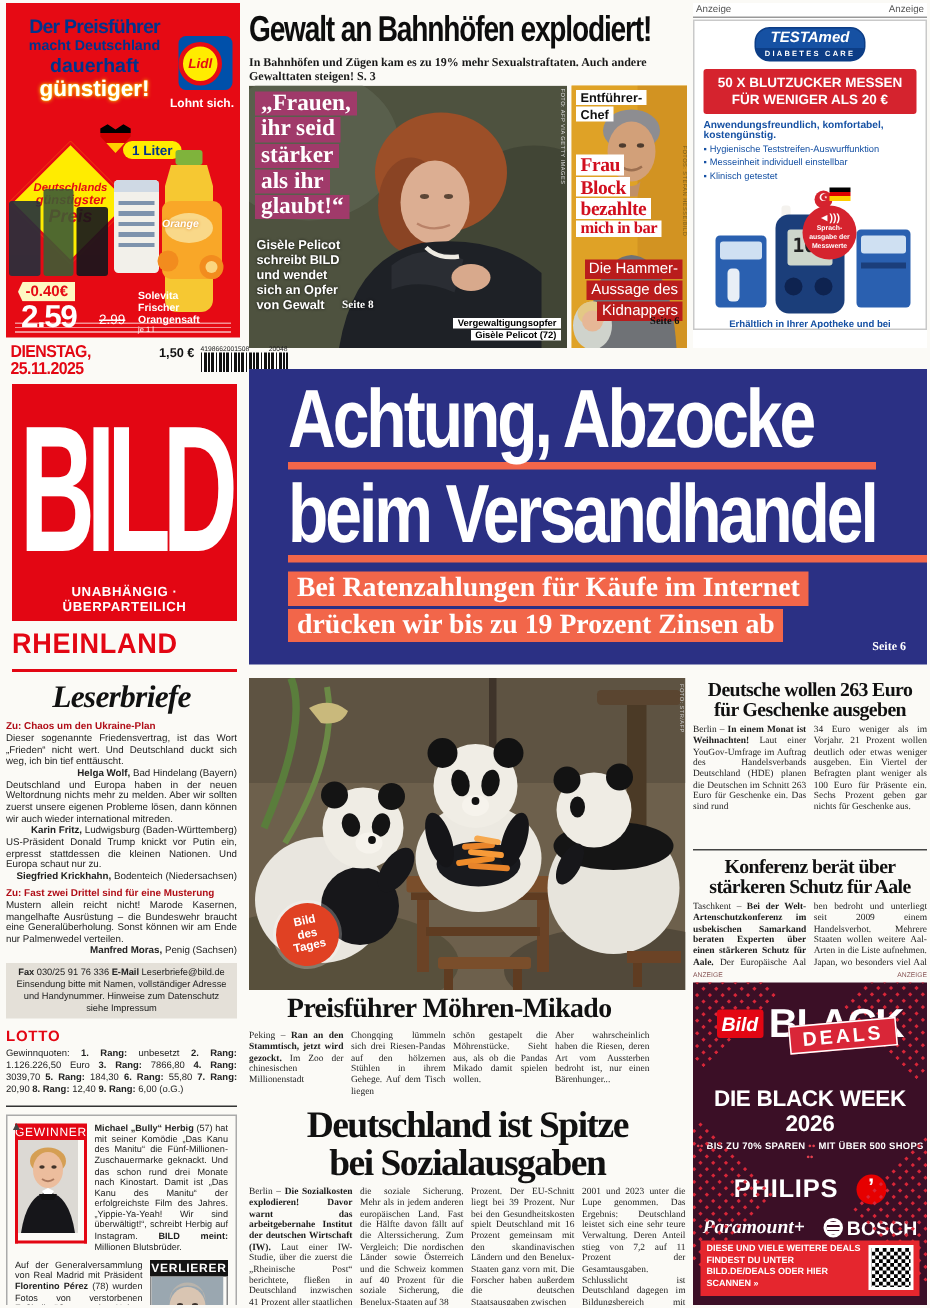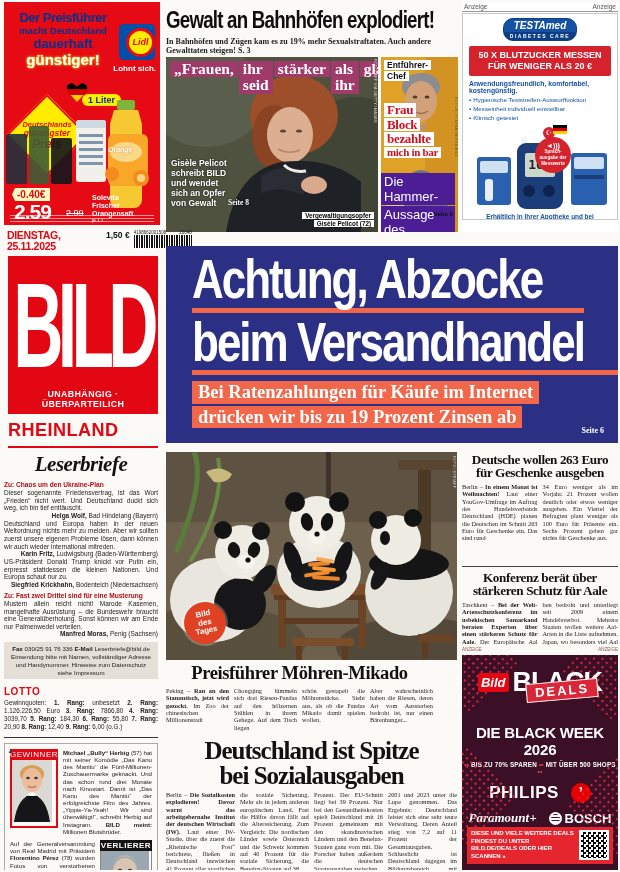--- a/index.html
+++ b/index.html
@@ -8,21 +8,21 @@
 .abs{position:absolute}
 .serif{font-family:"Liberation Serif",serif}
 .pre{white-space:pre-line}
 
 .lidl{left:4px;top:2px;width:156px;height:223px;background:#e60a14;overflow:hidden}
 .lidl-h1{position:absolute;left:0;top:8px;width:118px;text-align:center;color:#00338d;font-weight:bold}
 .lidl-h1 .l1{font-size:13px;letter-spacing:-.5px}
 .lidl-h1 .l2{font-size:9.5px}
 .lidl-h1 .l3{font-size:13px}
 .lidl-h1 .l4{font-size:15px;color:#fff;text-shadow:0 0 3px #ffec00,0 0 1px #ffec00}
-.lidl-logo{position:absolute;right:5px;top:22px;width:36px;height:36px;background:#0050aa;border-radius:5px;display:flex;align-items:center;justify-content:flex-end}
+.lidl-logo{position:absolute;right:5px;top:22px;width:36px;height:36px;background:#0050aa;border-radius:5px;display:flex;align-items:center;justify-content:flex-start}
 .lidl-logo .circ{width:29px;height:29px;background:#ffec00;border:3px solid #e60a14;border-radius:50%;display:flex;align-items:center;justify-content:center;color:#e60a14;font-weight:bold;font-style:italic;font-size:9px}
 .lidl-slogan{position:absolute;right:4px;top:62px;color:#fff;font-weight:bold;font-size:8px}
 .heart{position:absolute;left:62px;top:80px;width:22px;height:20px;background:linear-gradient(#000 0 34%,#d00000 34% 67%,#ffce00 67%);clip-path:polygon(50% 100%,4% 45%,4% 18%,26% 4%,50% 22%,74% 4%,96% 18%,96% 45%)}
 .lidl-diamond{position:absolute;left:14px;top:104px;width:58px;height:58px;background:#ffec00;transform:rotate(45deg);box-shadow:0 0 0 2px #e60a14 inset}
 .liter{position:absolute;left:78px;top:92px;background:#ffec00;color:#00338d;font-weight:bold;font-size:9px;padding:1px 6px;border-radius:7px}
 .bottle{position:absolute;right:6px;top:98px}
 .carton{position:absolute;left:72px;top:118px;width:30px;height:62px;background:#f2f0ea;border-radius:3px;overflow:hidden}
 .carton .cap2{height:8px;background:#cfd9e4}
 .carton .txt{margin:6px 3px;height:34px;background:repeating-linear-gradient(#7e93ad 0 3px,#f2f0ea 3px 7px)}
 .shelf{position:absolute;left:2px;top:120px;width:66px;height:62px;display:flex;gap:2px;align-items:flex-end;opacity:.9}
@@ -33,37 +33,37 @@
 .lidl-prod{position:absolute;left:88px;top:192px;color:#fff;font-weight:bold;font-size:7px;line-height:1.15}
 .lidl-unit{font-weight:normal;font-size:5px}
 .lidl-legal{position:absolute;left:6px;bottom:3px;width:144px;height:7px;background:repeating-linear-gradient(rgba(255,255,255,.55) 0 1px,transparent 1px 3px)}
 
 .topstory{left:166px;top:6px;width:292px;height:50px}
 .topstory .hl{font-weight:bold;font-size:24px;letter-spacing:-1px;white-space:nowrap;transform:scaleX(.78);transform-origin:0 50%;color:#0d0d0d}
 .topstory .sub{font-family:"Liberation Serif",serif;font-weight:bold;font-size:8px;color:#1a1a1a;margin-top:3px}
 
 .pelicot{left:166px;top:57px;width:212px;height:175px;overflow:hidden}
 .pelicot svg{position:absolute;inset:0}
-.quote{position:absolute;left:4px;top:4px;display:flex;flex-direction:row;align-items:flex-start;gap:1px}
+.quote{position:absolute;left:4px;top:4px;display:flex;flex-direction:column;align-items:flex-start;gap:1px}
 .quote span{background:#a03a6a;color:#fff;font-family:"Liberation Serif",serif;font-weight:bold;font-size:15.5px;line-height:1.05;padding:0 4px}
 .pel-dek{position:absolute;left:5px;bottom:24px;color:#fff;font-weight:bold;font-size:8.5px;line-height:1.18;text-shadow:0 0 2px rgba(0,0,0,.8)}
 .pel-seite{position:absolute;left:62px;bottom:25px;color:#fff;font-family:"Liberation Serif",serif;font-weight:bold;font-size:7.5px;text-shadow:0 0 2px #000}
 .pel-cap{position:absolute;right:4px;bottom:5px;display:flex;flex-direction:column;align-items:flex-end;gap:1px}
 .pel-cap span{background:#fff;color:#000;font-weight:bold;font-size:6.3px;padding:0 3px}
 .vcred{position:absolute;writing-mode:vertical-rl;font-size:3.8px;color:#777;letter-spacing:.3px}
 
 .block{left:381px;top:57px;width:77px;height:175px;background:#dfa226;overflow:hidden}
 .block svg{position:absolute;inset:0}
 .kicker{position:absolute;left:3px;top:3px;display:flex;flex-direction:column;align-items:flex-start;gap:1px}
 .kicker span{background:#fff;color:#111;font-weight:bold;font-size:8.5px;padding:0 3px}
 .blk-hl{position:absolute;left:3px;top:46px;display:flex;flex-direction:column;align-items:flex-start;gap:1px}
 .blk-hl span{background:#fff;color:#d10f1f;font-family:"Liberation Serif",serif;font-weight:bold;font-size:13px;line-height:1.05;padding:0 3px;letter-spacing:-.3px}
 .blk-hl span:last-child{font-size:11px}
 .blk-dek{position:absolute;right:3px;top:116px;display:flex;flex-direction:column;align-items:flex-end;gap:1px}
-.blk-dek span{background:#4c1d95;color:#fff;font-size:13px;padding:1px 3px}
+.blk-dek span{background:#b91c1c;color:#fff;font-size:10px;padding:1px 3px}
 .blk-seite{position:absolute;right:5px;top:153px;color:#111;font-family:"Liberation Serif",serif;font-weight:bold;font-size:7px}
 
 .testamed{left:462px;top:2px;width:156px;height:230px;background:#fff}
 .tm-anz{display:flex;justify-content:space-between;font-size:6.5px;color:#555;border-bottom:1px solid #999;padding:1px 2px}
 .tm-box{position:absolute;left:0;top:11px;right:0;bottom:12px;border:1px solid #c9c9c9;padding:4px 6px;text-align:center;overflow:hidden}
 .tm-logo{display:inline-block;background:#1651a3;border-radius:10px;padding:1px 10px;color:#fff;font-weight:bold;font-style:italic;font-size:10px;border:1px solid #0c3d86}
 .tm-logo small{display:block;font-style:normal;font-weight:bold;font-size:5px;letter-spacing:1.5px;background:#0c3d86;margin:1px -10px -1px;border-radius:0 0 8px 8px;padding:1px 0}
 .tm-banner{margin-top:4px;background:#d5232e;color:#fff;font-weight:bold;font-size:9px;line-height:1.2;padding:4px 2px;border-radius:2px}
 .tm-intro{margin-top:4px;color:#1651a3;font-weight:bold;font-size:6.8px;text-align:left}
 .tm-bullets{margin-top:2px;text-align:left;color:#1651a3;font-size:6.2px;line-height:1.45}

